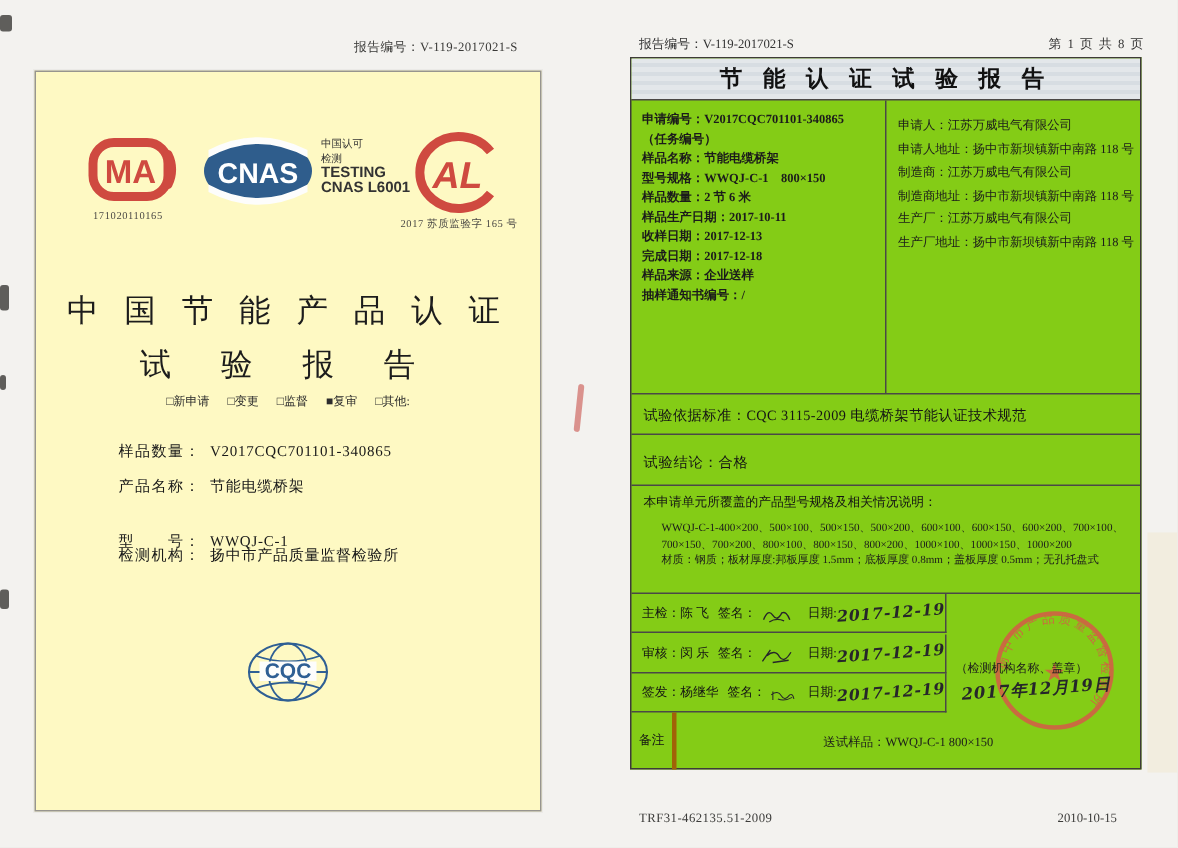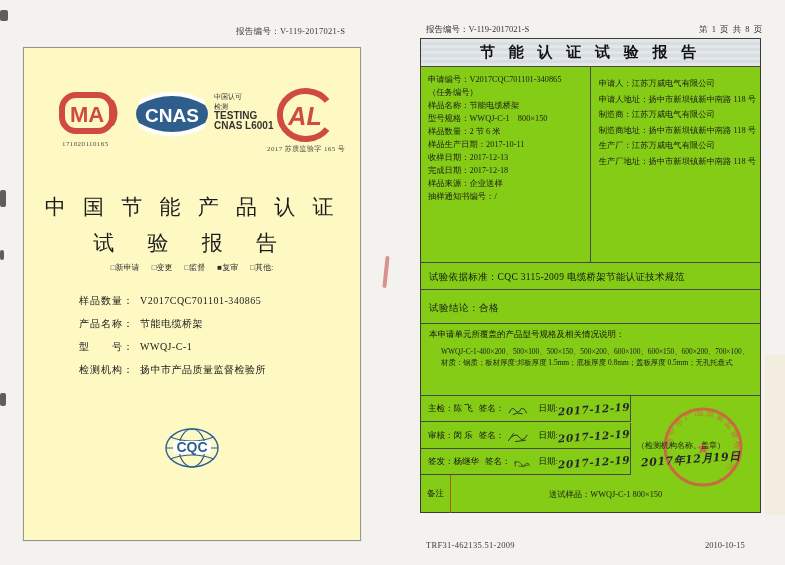--- a/index.html
+++ b/index.html
@@ -27,21 +27,21 @@
   #right-report-no{left:426px;top:24px;font-size:8.5px;color:#333;}
   #right-page-no{left:699px;top:24px;font-size:8.5px;color:#333;letter-spacing:1px;}
   #report-table{left:420px;top:38px;width:341px;height:475px;background:#84cc16;
                 border:1.5px solid #3d3b38;box-sizing:border-box;}
   #title-band{left:0;top:0;width:100%;height:28px;border-bottom:1px solid #4a4846;box-sizing:border-box;
               background:repeating-linear-gradient(180deg,#e3e7ea 0 3px,#d7dde2 3px 6px);
               display:flex;align-items:center;justify-content:center;}
   #title-band .t{font-size:15px;font-weight:600;letter-spacing:5px;color:#111;}
   #info-row{left:0;top:28px;width:100%;height:196px;border-bottom:1px solid #4a4846;box-sizing:border-box;display:flex;}
   #info-left{width:172px;border-right:1px solid #4a4846;box-sizing:border-box;padding:6px 4px 0 7px;}
-  #info-left .ln{font-size:8.3px;line-height:13px;color:#1b1b1b;white-space:nowrap;}
+  #info-left .ln{font-size:8.3px;line-height:13px;color:#1b1b1b;white-space:nowrap;font-weight:bold;}
   #info-right{flex:1;padding:9px 4px 0 8px;}
   #info-right .ln{font-size:8.3px;line-height:15.5px;color:#1b1b1b;white-space:nowrap;}
   #standard-row{left:0;top:224px;width:100%;height:27px;border-bottom:1px solid #4a4846;box-sizing:border-box;
                 font-size:9.5px;color:#141414;padding:8px 0 0 8px;letter-spacing:.3px;}
   #conclusion-row{left:0;top:251px;width:100%;height:34px;border-bottom:1px solid #4a4846;box-sizing:border-box;
                   font-size:9.5px;color:#141414;padding:12px 0 0 8px;letter-spacing:.5px;}
   #coverage-row{left:0;top:285px;width:100%;height:72px;border-bottom:1px solid #4a4846;box-sizing:border-box;
                 padding:5px 0 0 8px;}
   #coverage-row .ct{font-size:8.5px;color:#141414;margin-bottom:6px;}
   #coverage-row .cl{font-size:7.4px;line-height:10.5px;color:#1b1b1b;margin-left:12px;white-space:nowrap;}
@@ -50,21 +50,21 @@
            color:#141414;white-space:nowrap;overflow:visible;}
   .sig-row .gap{margin-left:6px;}
   .handwrite{font-style:italic;font-family:"DejaVu Serif",serif;font-size:10.5px;color:#26262a;
              transform:rotate(-4deg);display:inline-block;letter-spacing:.5px;font-weight:600;}
   .scribble{width:32px;height:17px;margin:0 2px -4px 2px;}
   #stamp-cell{left:210px;top:357px;width:130px;height:79px;box-sizing:border-box;overflow:visible;}
   #stamp-printed{left:6px;top:44px;font-size:8px;color:#1c1c1c;white-space:nowrap;z-index:3;}
   #stamp-date{left:10px;top:56px;z-index:3;font-size:11px;}
   #stamp-svg{left:7px;top:-14px;z-index:2;opacity:.82;}
   #remark-row{left:0;top:436px;width:100%;height:38px;box-sizing:border-box;display:flex;}
-  #remark-label{width:30px;border-right:1px solid #a16207;box-sizing:border-box;display:flex;
+  #remark-label{width:30px;border-right:3px solid #a16207;box-sizing:border-box;display:flex;
                 align-items:center;justify-content:center;font-size:8.5px;color:#141414;}
   #remark-value{flex:1;display:flex;align-items:center;justify-content:center;font-size:8.3px;color:#1b1b1b;}
   #footer-left{left:426px;top:540px;font-size:8.5px;color:#3c3c3a;letter-spacing:.3px;}
   #footer-right{left:705px;top:540px;font-size:8.5px;color:#3c3c3a;}
   #red-smudge{left:384px;top:256px;width:4px;height:32px;background:#c4443c;opacity:.55;
               border-radius:3px;transform:rotate(6deg);}
   #warm-edge{left:765px;top:355px;width:20px;height:160px;background:#f1e9d2;opacity:.55;}
 </style>
 </head>
 <body>
@@ -118,21 +118,21 @@
       <span>■复审</span>
       <span>□其他:</span>
     </div>
 
     <div class="abs field-row" style="top:246px;">
       <span class="lab">样品数量：</span><span class="val">V2017CQC701101-340865</span>
     </div>
     <div class="abs field-row" style="top:269px;">
       <span class="lab">产品名称：</span><span class="val">节能电缆桥架</span>
     </div>
-    <div class="abs field-row" style="top:292px;">
+    <div class="abs field-row" style="top:306px;">
       <span class="lab">型　　号：</span><span class="val">WWQJ-C-1</span>
     </div>
     <div class="abs field-row" style="top:315px;">
       <span class="lab">检测机构：</span><span class="val">扬中市产品质量监督检验所</span>
     </div>
 
     <svg class="abs" style="left:140px;top:379px;" width="56" height="42" viewBox="0 0 56 42">
       <ellipse cx="28" cy="21" rx="26" ry="19" fill="none" stroke="#2f5f94" stroke-width="1.4"></ellipse>
       <ellipse cx="28" cy="21" rx="13" ry="19" fill="none" stroke="#2f5f94" stroke-width="1.2"></ellipse>
       <line x1="2" y1="21" x2="54" y2="21" stroke="#2f5f94" stroke-width="1.2"></line>
@@ -174,20 +174,21 @@
         <div class="ln">生产厂地址：扬中市新坝镇新中南路 118 号</div>
       </div>
     </div>
 
     <div class="abs" id="standard-row">试验依据标准：CQC 3115-2009 电缆桥架节能认证技术规范</div>
     <div class="abs" id="conclusion-row">试验结论：合格</div>
 
     <div class="abs" id="coverage-row">
       <div class="ct">本申请单元所覆盖的产品型号规格及相关情况说明：</div>
       <div class="cl">WWQJ-C-1-400×200、500×100、500×150、500×200、600×100、600×150、600×200、700×100、</div>
+      <div class="cl">700×150、700×200、800×100、800×150、800×200、1000×100、1000×150、1000×200</div>
       <div class="cl">材质：钢质；板材厚度:邦板厚度 1.5mm；底板厚度 0.8mm；盖板厚度 0.5mm；无孔托盘式</div>
     </div>
 
     <div class="abs sig-row" style="top:357px;">
       <span>主检：陈 飞</span>
       <span class="gap">签名：</span>
       <svg class="scribble" viewBox="0 0 32 17">
           <path d="M4 12 Q 8 2 12 8 T 20 6 Q 24 4 27 12 M 9 14 Q 15 10 22 13" fill="none" stroke="#26262a" stroke-width="1.2"></path>
         </svg>
       <span class="gap">日期:</span>

